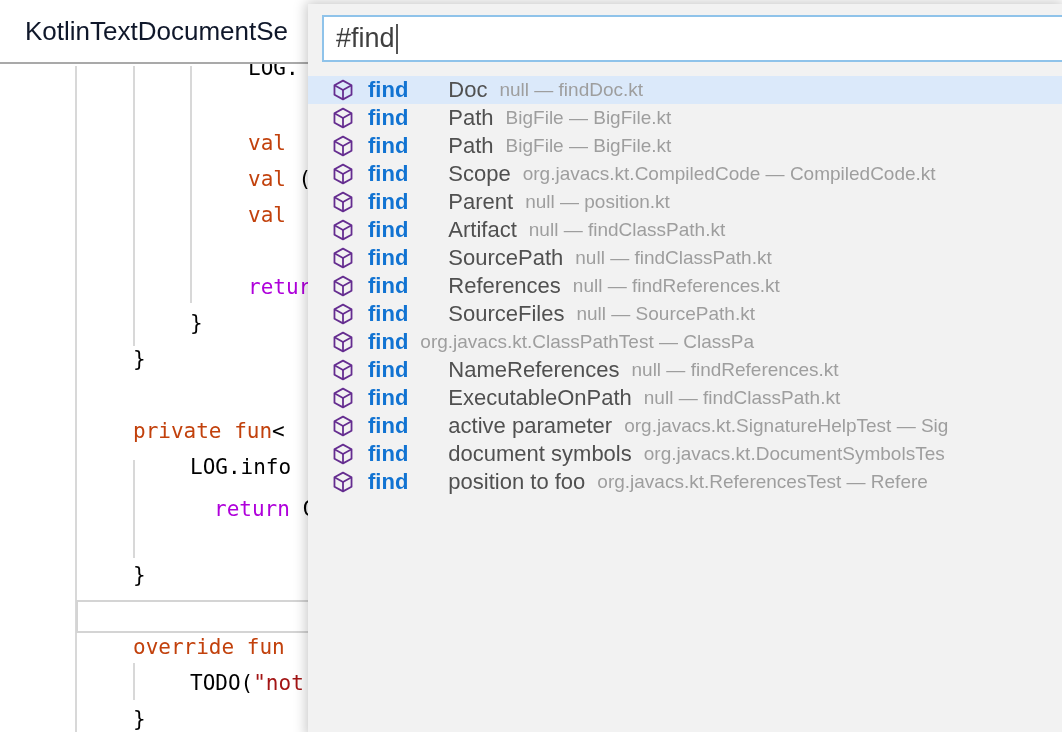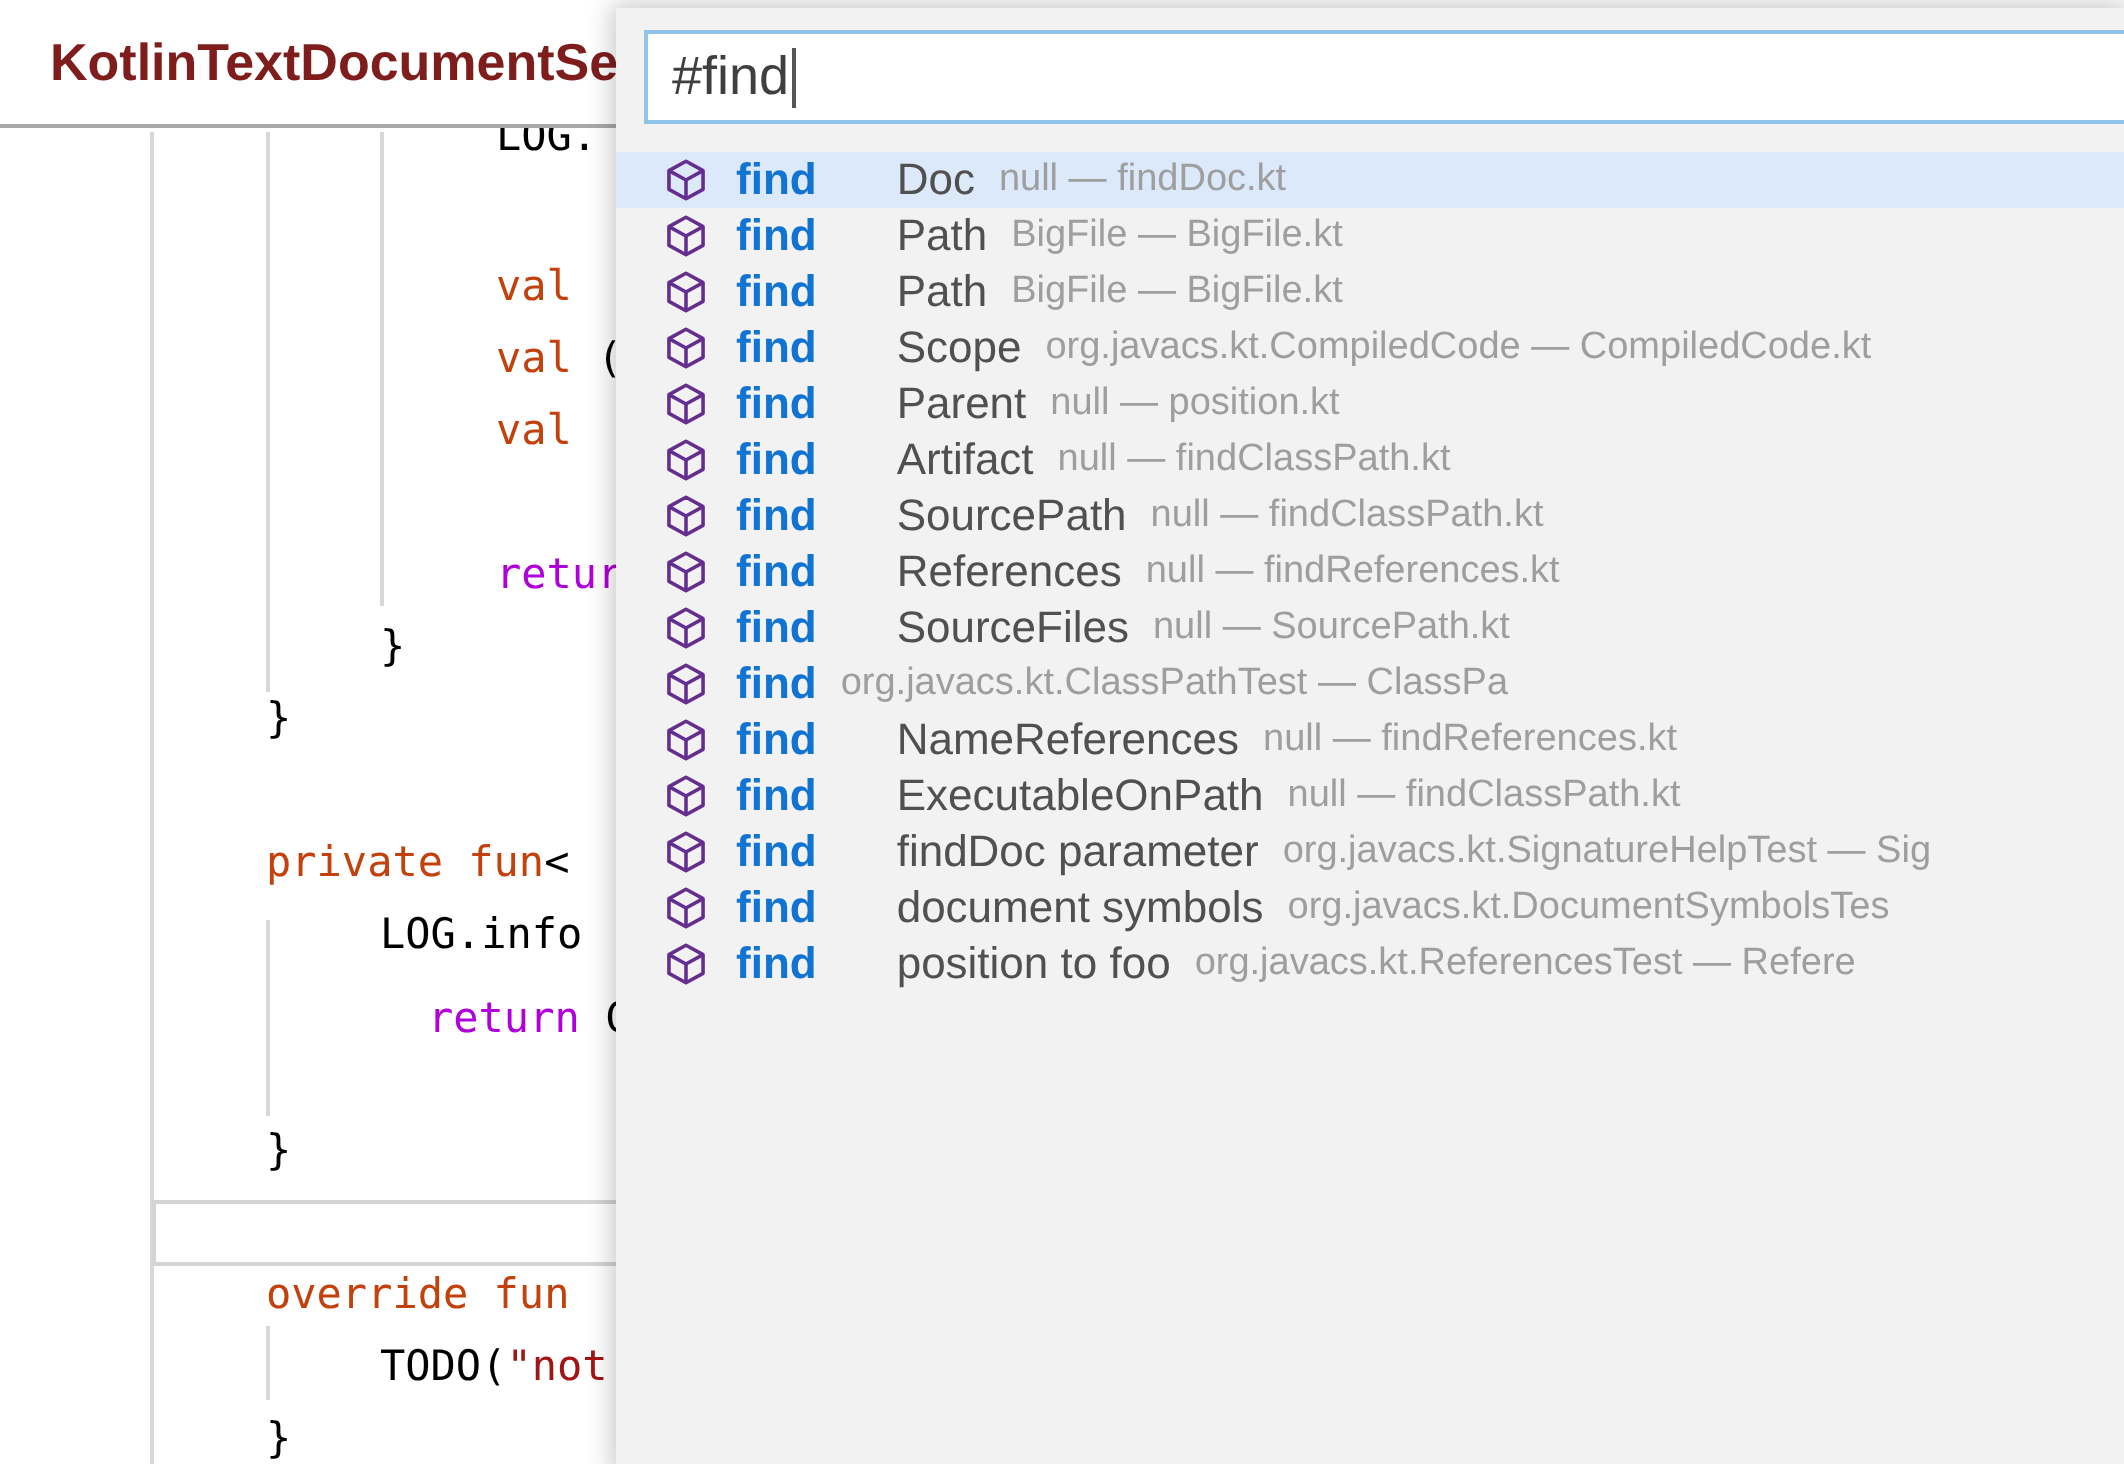--- a/index.html
+++ b/index.html
@@ -10,21 +10,21 @@
   }
 
   
   .editor { position: absolute; inset: 0; background: #fff; }
   .editor-header {
     position: absolute; left: 0; top: 0; width: 100%; height: 64px;
     background: #fff; border-bottom: 2px solid #a9a9a9; z-index: 2;
   }
   .editor-title {
     position: absolute; left: 25px; top: 16px;
-    font-size: 26px; color: #7f1d1d; white-space: nowrap; font-weight: bold;
+    font-size: 26px; color: #0f172a; white-space: nowrap;
   }
   .code-area { position: absolute; left: 0; top: 0; width: 100%; height: 100%; z-index: 1; }
   .indent-guide { position: absolute; width: 2px; background: #d8d8d8; }
   .fold-line { position: absolute; height: 2px; background: #d4d4d4; }
   .fold-edge { position: absolute; width: 2px; background: #d4d4d4; }
   .code-line {
     position: absolute; height: 36px; line-height: 36px;
     font-family: "DejaVu Sans Mono", "Liberation Mono", monospace;
     font-size: 21px; white-space: pre; color: #000;
   }
@@ -264,21 +264,21 @@
 
   <div class="result-row row">
     <span class="row-icon">
       <svg viewBox="0 0 16 16" fill="none" stroke="#652d90" stroke-width="1.3" stroke-linejoin="round">
         <path d="M8 1.2 L14.2 4.6 V11.4 L8 14.8 L1.8 11.4 V4.6 Z"></path>
         <path d="M1.8 4.6 L8 8 L14.2 4.6"></path>
         <path d="M8 8 V14.8"></path>
       </svg>
     </span>
     <span class="name-hl hl">find</span>
-          <span class="name-rest rest"> findDoc parameter</span>
+          <span class="name-rest rest"> active parameter</span>
     <span class="row-detail detail">org.javacs.kt.SignatureHelpTest — Sig</span>
   </div>
 
   <div class="result-row row">
     <span class="row-icon">
       <svg viewBox="0 0 16 16" fill="none" stroke="#652d90" stroke-width="1.3" stroke-linejoin="round">
         <path d="M8 1.2 L14.2 4.6 V11.4 L8 14.8 L1.8 11.4 V4.6 Z"></path>
         <path d="M1.8 4.6 L8 8 L14.2 4.6"></path>
         <path d="M8 8 V14.8"></path>
       </svg>

